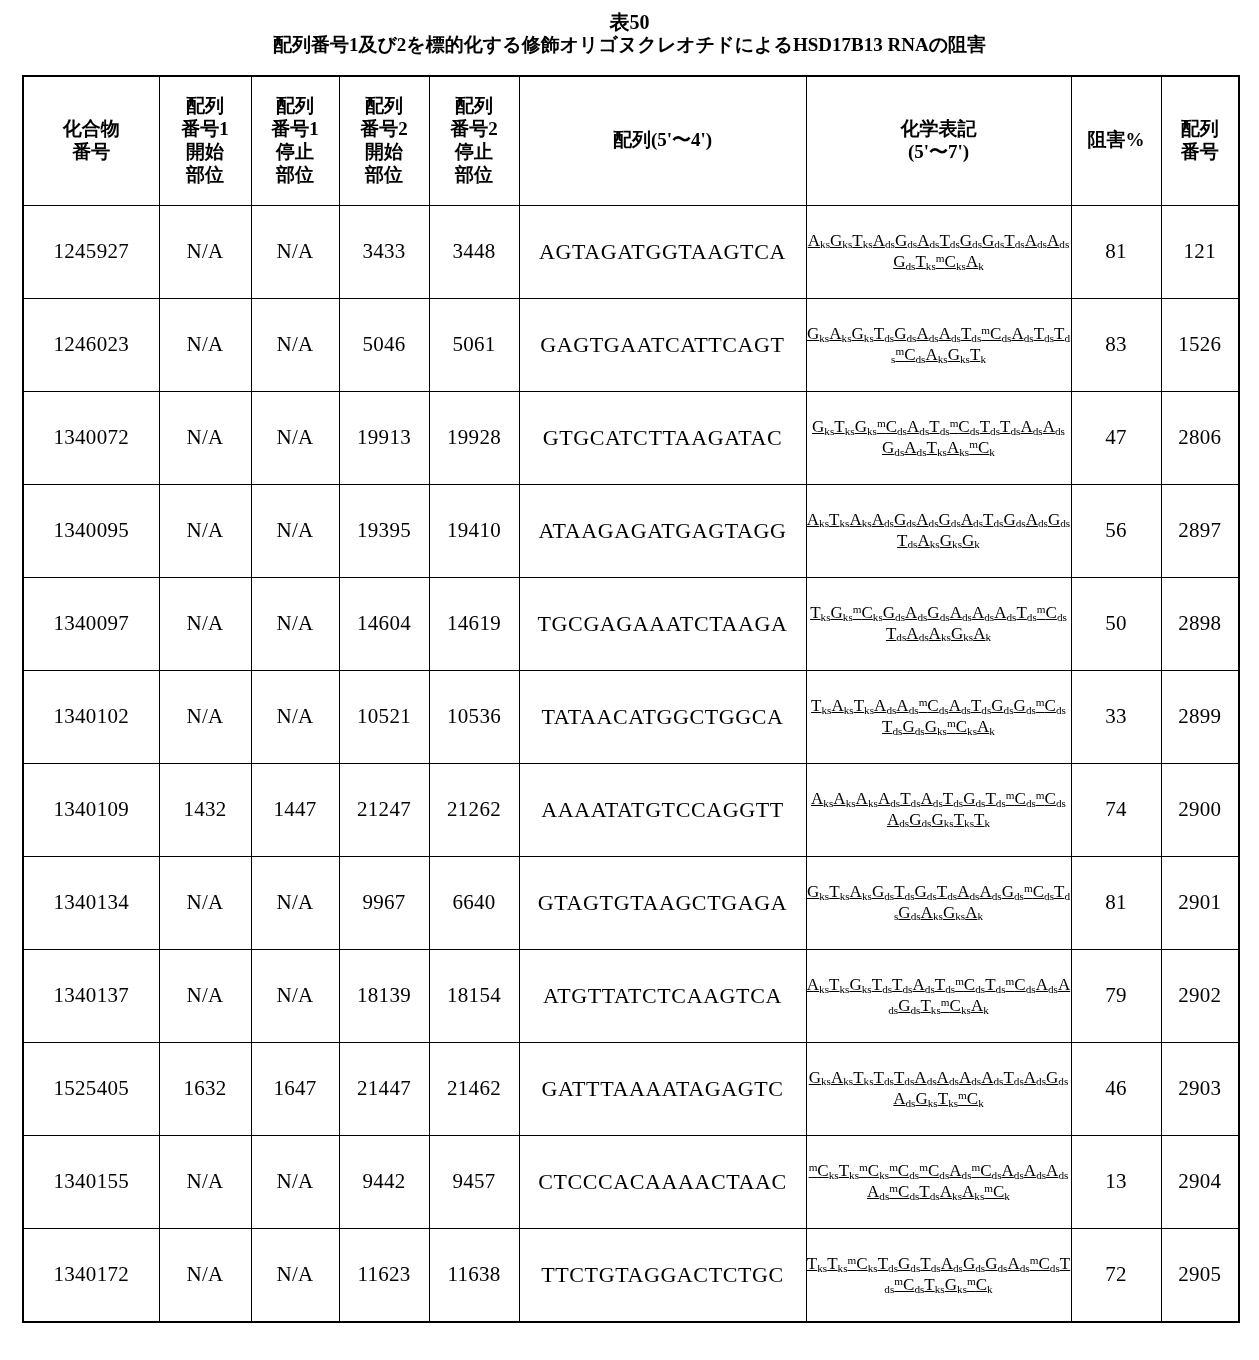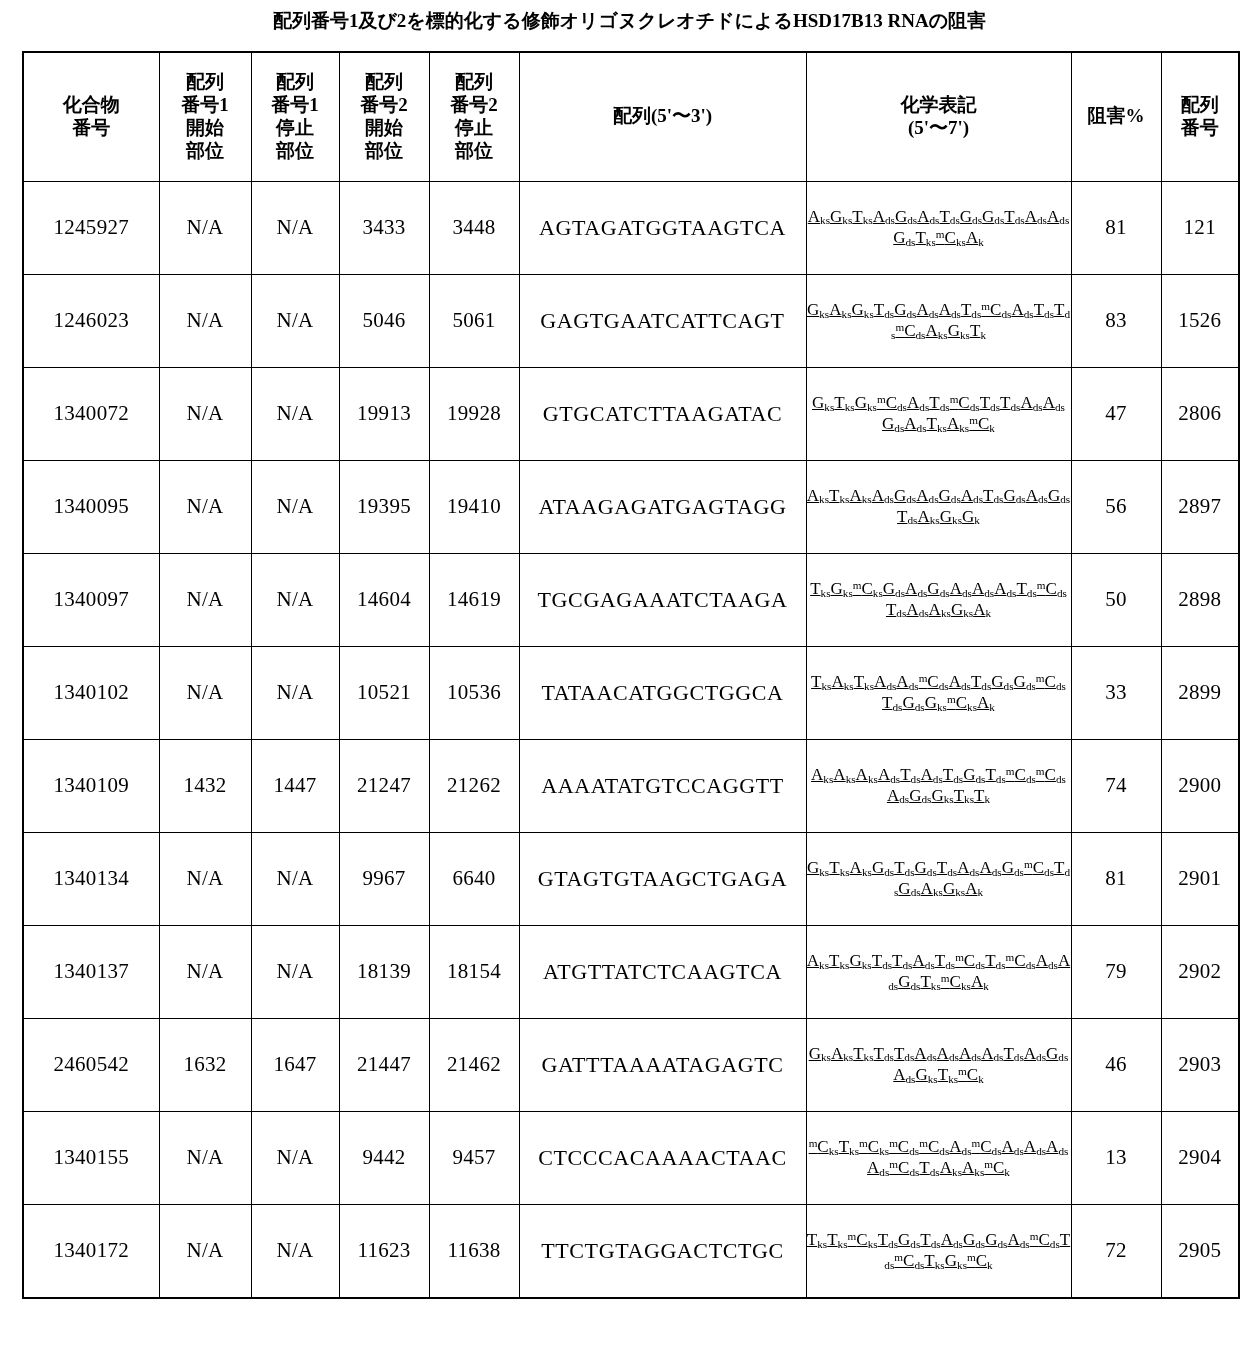--- a/index.html
+++ b/index.html
@@ -97,20 +97,21 @@
   col.c-chem     { width: 265px; }
   col.c-inhib    { width: 90px; }
   col.c-seqno    { width: 78px; }
 </style>
 </head>
 <body>
 
 <div class="page">
 
   <div class="title-block">
+    <div class="table-number">表50</div>
     <div class="table-caption">配列番号1及び2を標的化する修飾オリゴヌクレオチドによるHSD17B13 RNAの阻害</div>
   </div>
 
   <table class="main">
     <colgroup>
       <col class="c-compound">
         <col class="c-s1start">
         <col class="c-s1stop">
       <col class="c-s2start">
         <col class="c-s2stop">
@@ -143,21 +144,21 @@
           <span class="hdr-stack">開始</span>
           <span class="hdr-stack">部位</span>
         </th>
         <th>
           <span class="hdr-stack">配列</span>
           <span class="hdr-stack">番号2</span>
           <span class="hdr-stack">停止</span>
           <span class="hdr-stack">部位</span>
         </th>
         <th>
-          <span class="hdr-stack">配列(5'〜3')</span>
+          <span class="hdr-stack">配列(5'〜4')</span>
         </th>
         <th>
           <span class="hdr-stack">化学表記</span>
           <span class="hdr-stack">(5'〜7')</span>
         </th>
         <th>
           <span class="hdr-stack">阻害%</span>
         </th>
         <th>
           <span class="hdr-stack">配列</span>
@@ -259,21 +260,21 @@
           <td class="num">N/A</td>
           <td class="num">N/A</td>
           <td class="num">18139</td>
           <td class="num">18154</td>
           <td class="seq">ATGTTATCTCAAGTCA</td>
           <td class="chem">A<sub>ks</sub>T<sub>ks</sub>G<sub>ks</sub>T<sub>ds</sub>T<sub>ds</sub>A<sub>ds</sub>T<sub>ds</sub><sup>m</sup>C<sub>ds</sub>T<sub>ds</sub><sup>m</sup>C<sub>ds</sub>A<sub>ds</sub>A<sub>ds</sub>G<sub>ds</sub>T<sub>ks</sub><sup>m</sup>C<sub>ks</sub>A<sub>k</sub></td>
           <td class="num">79</td>
           <td class="num">2902</td>
         </tr>
         <tr>
-          <td class="num">2460542</td>
+          <td class="num">1525405</td>
           <td class="num">1632</td>
           <td class="num">1647</td>
           <td class="num">21447</td>
           <td class="num">21462</td>
           <td class="seq">GATTTAAAATAGAGTC</td>
           <td class="chem">G<sub>ks</sub>A<sub>ks</sub>T<sub>ks</sub>T<sub>ds</sub>T<sub>ds</sub>A<sub>ds</sub>A<sub>ds</sub>A<sub>ds</sub>A<sub>ds</sub>T<sub>ds</sub>A<sub>ds</sub>G<sub>ds</sub>A<sub>ds</sub>G<sub>ks</sub>T<sub>ks</sub><sup>m</sup>C<sub>k</sub></td>
           <td class="num">46</td>
           <td class="num">2903</td>
         </tr>
         <tr>

